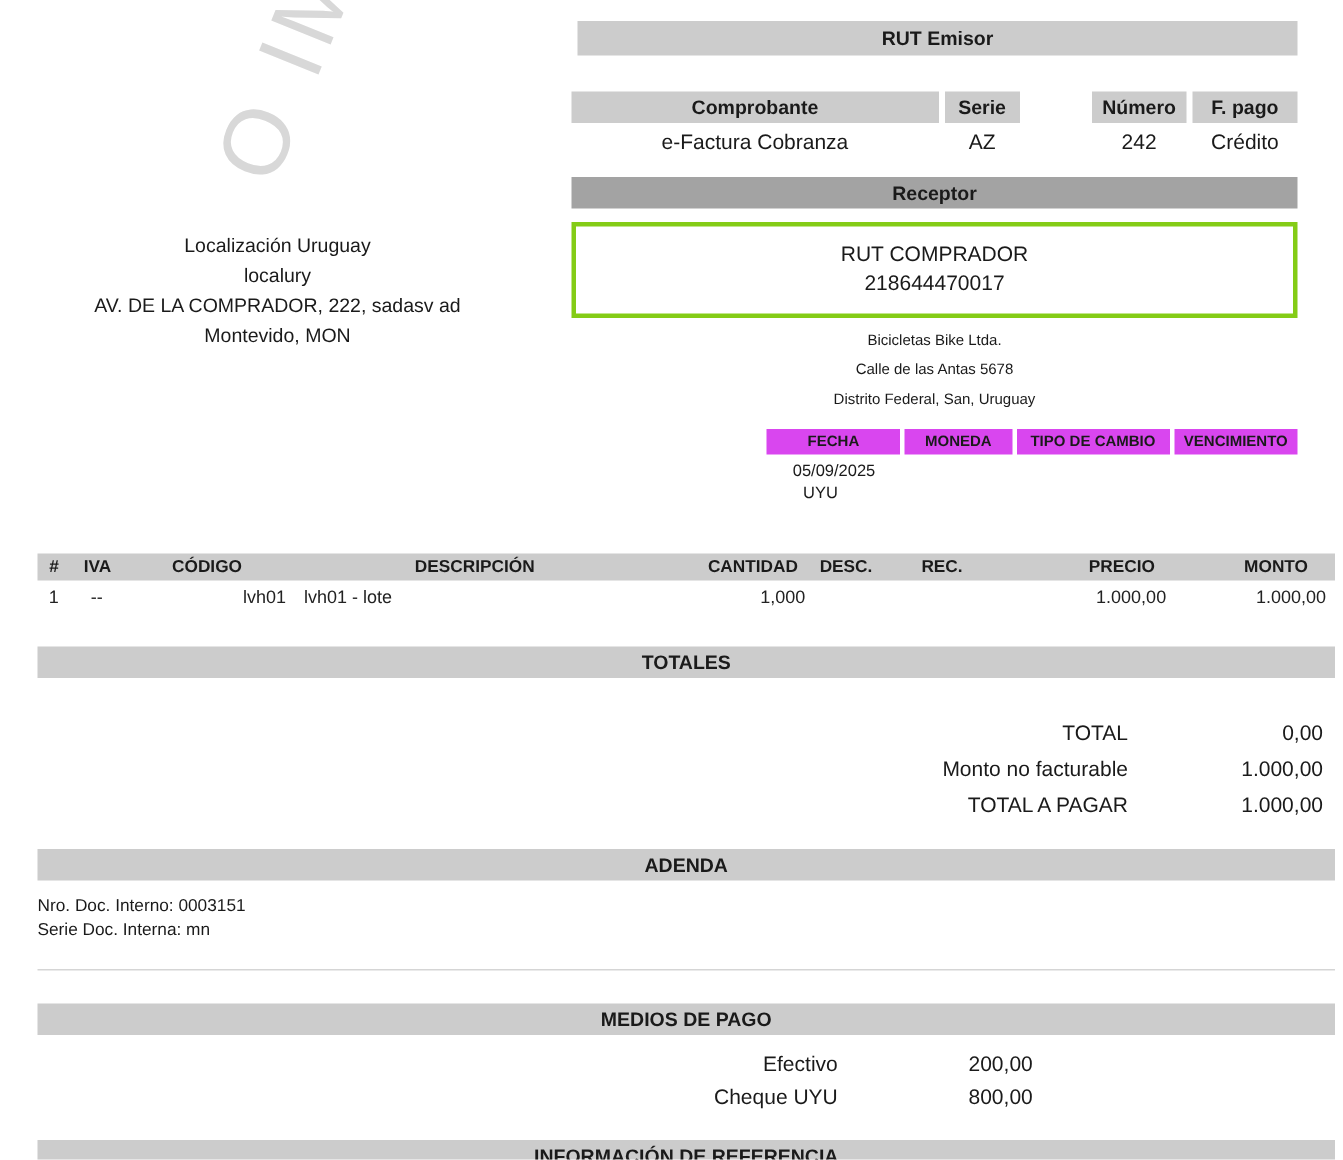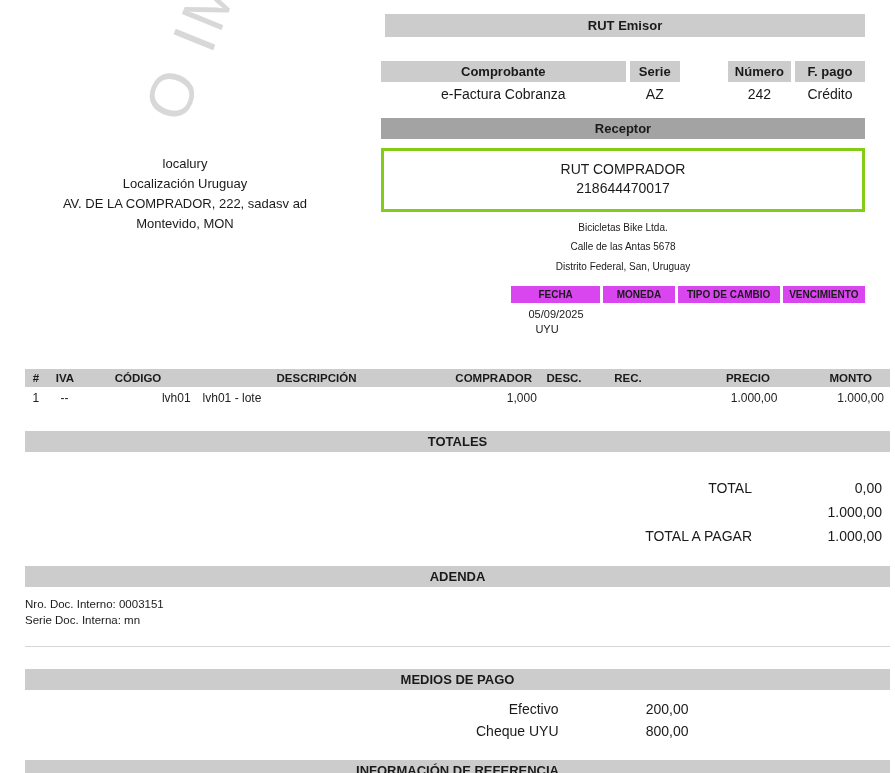--- a/index.html
+++ b/index.html
@@ -332,33 +332,33 @@
         <div class="fm-vals">
           <div class="f-fecha">05/09/2025</div>
           <div class="f-moneda">UYU</div>
           <div class="f-tipo"></div>
           <div class="f-venc"></div>
         </div>
       </div>
     </div>
 
     <div class="emisor-block">
+      <div>Localización Uruguay</div>
       <div>localury</div>
-      <div>Localización Uruguay</div>
       <div>AV. DE LA COMPRADOR, 222, sadasv ad</div>
       <div>Montevido, MON</div>
     </div>
 
     <div class="detail">
       <div class="detail-head">
         <div class="d-num">#</div>
         <div class="d-iva">IVA</div>
         <div class="d-cod">CÓDIGO</div>
         <div class="d-desc">DESCRIPCIÓN</div>
-        <div class="d-cant">COMPRADOR</div>
+        <div class="d-cant">CANTIDAD</div>
         <div class="d-desc2">DESC.</div>
         <div class="d-rec">REC.</div>
         <div class="d-precio">PRECIO</div>
         <div class="d-monto">MONTO</div>
       </div>
       <div class="detail-row">
         <div class="d-num">1</div>
         <div class="d-iva">--</div>
         <div class="d-cod">lvh01</div>
         <div class="d-desc">lvh01 - lote</div>
@@ -370,20 +370,21 @@
       </div>
     </div>
 
     <div class="band totales-band">TOTALES</div>
     <div class="tot-lines">
       <div class="tot-line">
         <div class="tot-label">TOTAL</div>
         <div class="tot-val">0,00</div>
       </div>
       <div class="tot-line">
+        <div class="tot-label">Monto no facturable</div>
         <div class="tot-val">1.000,00</div>
       </div>
       <div class="tot-line">
         <div class="tot-label">TOTAL A PAGAR</div>
         <div class="tot-val">1.000,00</div>
       </div>
     </div>
 
     <div class="band adenda-band">ADENDA</div>
     <div class="adenda-body">

